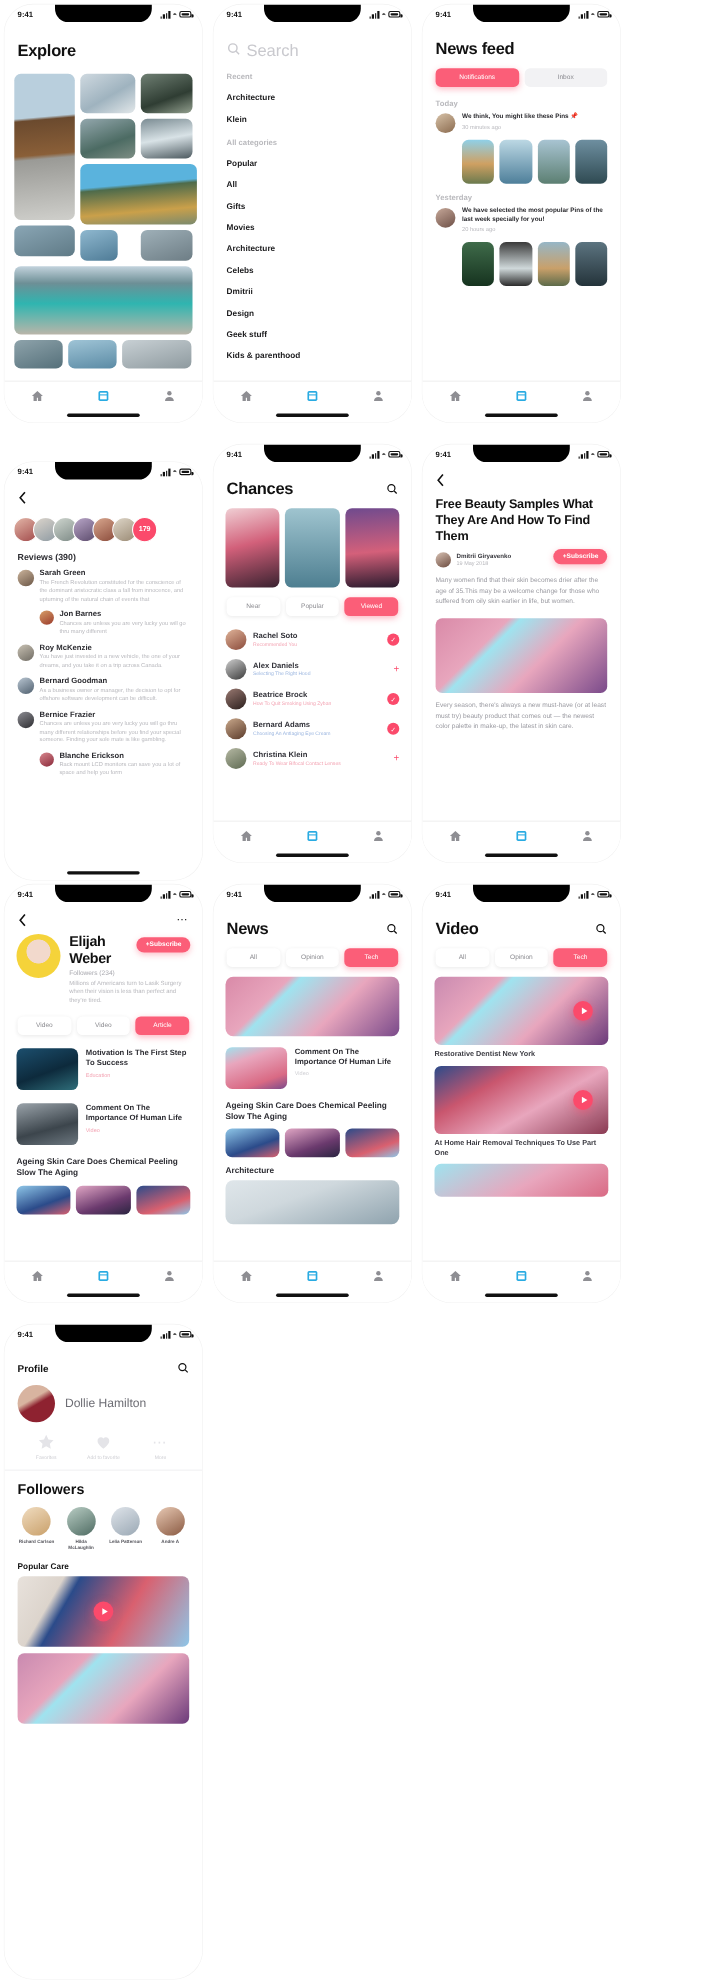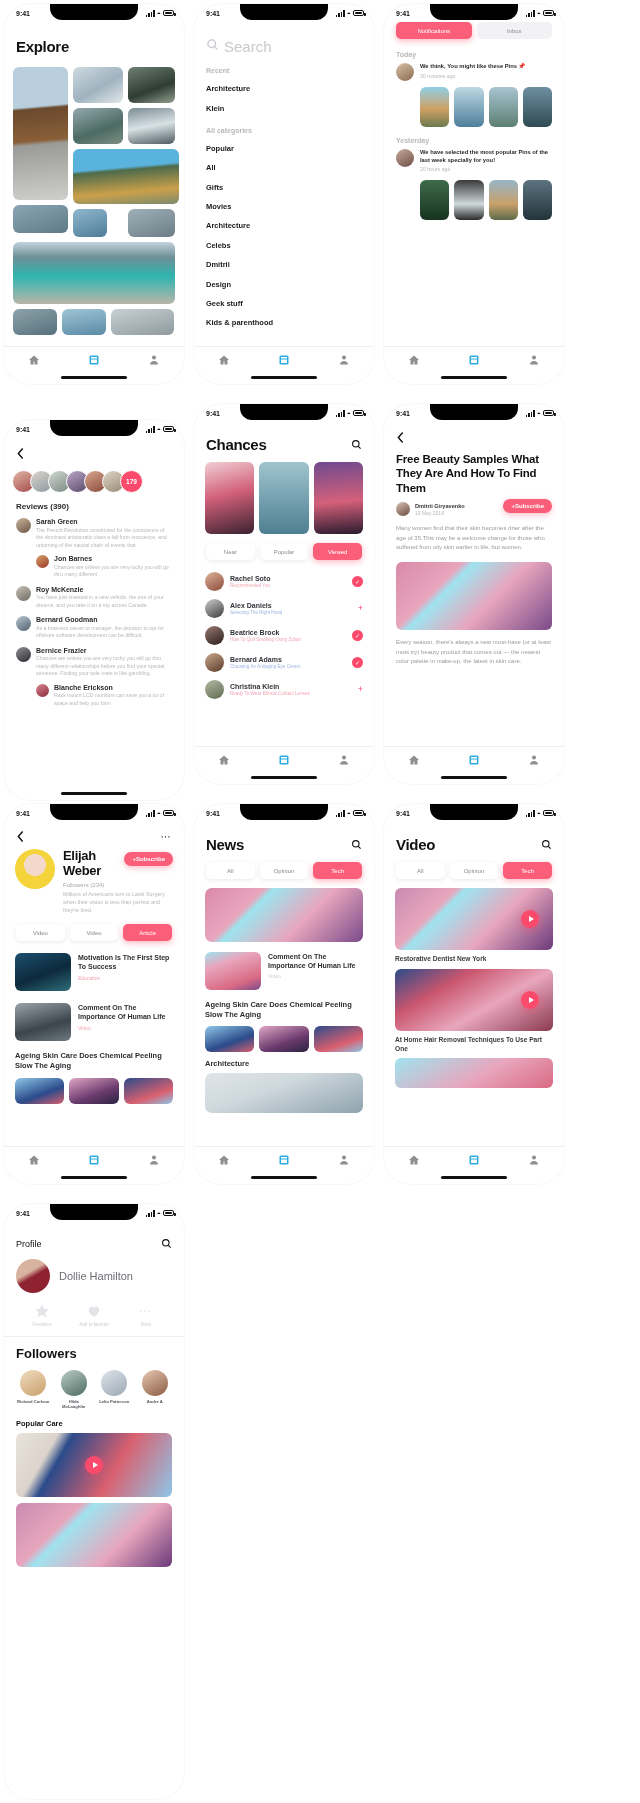--- a/index.html
+++ b/index.html
@@ -328,20 +328,21 @@
             <i></i>
             <i></i>
           </span>
         <span class="wifi">◓</span>
         <span class="batt">
             <i></i>
           </span>
       </span>
     </div>
     <div class="screen">
+      <div class="title" style="padding:14px 12px 9px;">News feed</div>
       <div class="chips" style="padding:0 12px;">
         <div class="chip active">Notifications</div>
         <div class="chip" style="background:#f2f2f4;box-shadow:none;">Inbox</div>
       </div>
 
       <div style="padding:12px 12px 0;">
         <div class="sec-label">Today</div>
         <div class="notif-row">
           <div class="avatar" style="width:18px;height:18px;background:linear-gradient(150deg,#d7c2a8,#8a6a4e);"></div>
           <div style="flex:1;">
@@ -880,21 +881,21 @@
             <i></i>
           </span>
         <span class="wifi">◓</span>
         <span class="batt">
             <i></i>
           </span>
       </span>
     </div>
     <div class="screen">
       <div style="display:flex;align-items:center;justify-content:space-between;padding:16px 12px 10px;">
-        <div style="font-size:9px;font-weight:normal;color:#111;">Profile</div>
+        <div style="font-size:9px;font-weight:bold;color:#111;">Profile</div>
         <svg width="11" height="11" viewBox="0 0 24 24" fill="none" stroke="#111" stroke-width="2.4">
             <circle cx="10.5" cy="10.5" r="7"></circle>
             <path d="M16 16l5 5"></path>
           </svg>
       </div>
       <div class="pf-head">
         <div class="avatar" style="background:linear-gradient(150deg,#d8b4a0 38%,#8e2230 52%);"></div>
         <div class="pf-name">Dollie Hamilton</div>
       </div>
       <div class="actions">

